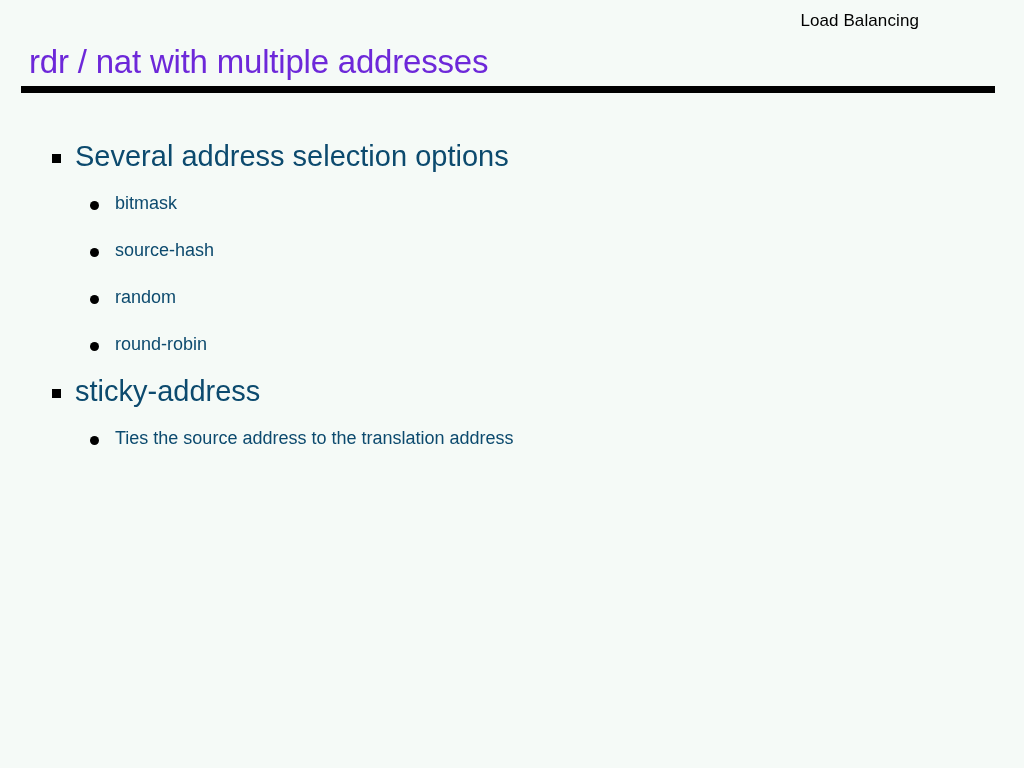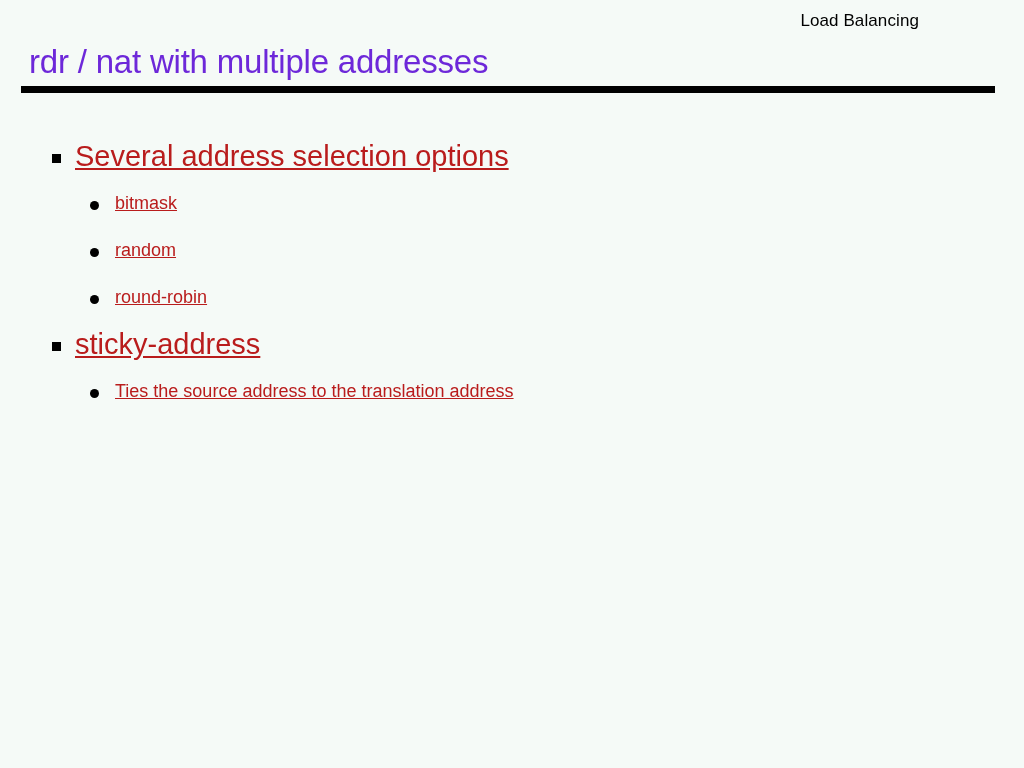--- a/index.html
+++ b/index.html
@@ -69,22 +69,21 @@
 
   ul.level1 {
     list-style: none;
     margin: 0;
     padding: 0;
   }
 
   li.bullet-l1,
   li.bullet-l2 {
     position: relative;
-    color: #b91c1c;
-    text-decoration: underline;
+    color: #0c4a6e;
   }
 
   li.bullet-l1 {
     font-size: 29px;
     line-height: 47px;
     padding-left: 75px;
   }
   li.bullet-l2 {
     font-size: 18px;
     line-height: 47px;
@@ -134,20 +133,24 @@
       <li class="bullet-l1">
         <span class="marker-square"></span>
         <span class="bullet-text">Several address selection options</span>
       </li>
 
       <li class="bullet-l2">
         <span class="marker-dot"></span>
         <span class="bullet-text">bitmask</span>
       </li>
 
+      <li class="bullet-l2">
+        <span class="marker-dot"></span>
+        <span class="bullet-text">source-hash</span>
+      </li>
 
       <li class="bullet-l2">
         <span class="marker-dot"></span>
         <span class="bullet-text">random</span>
       </li>
 
       <li class="bullet-l2">
         <span class="marker-dot"></span>
         <span class="bullet-text">round-robin</span>
       </li>

